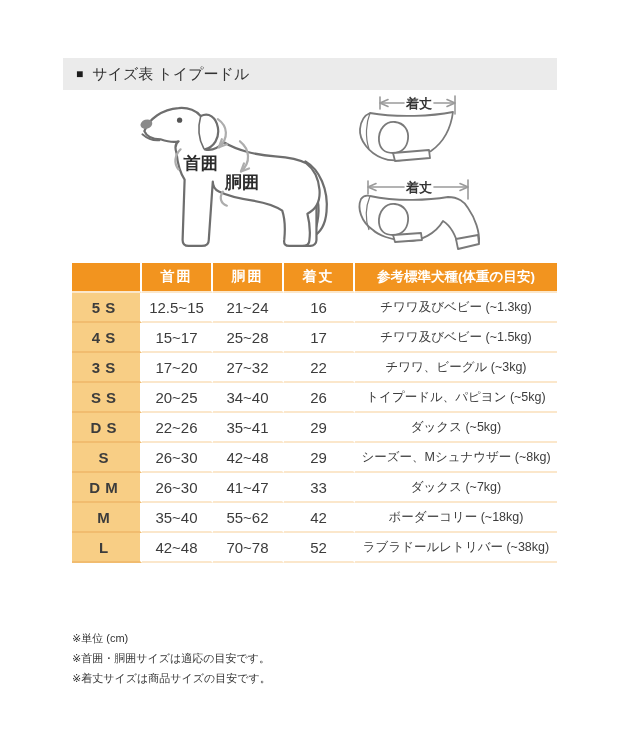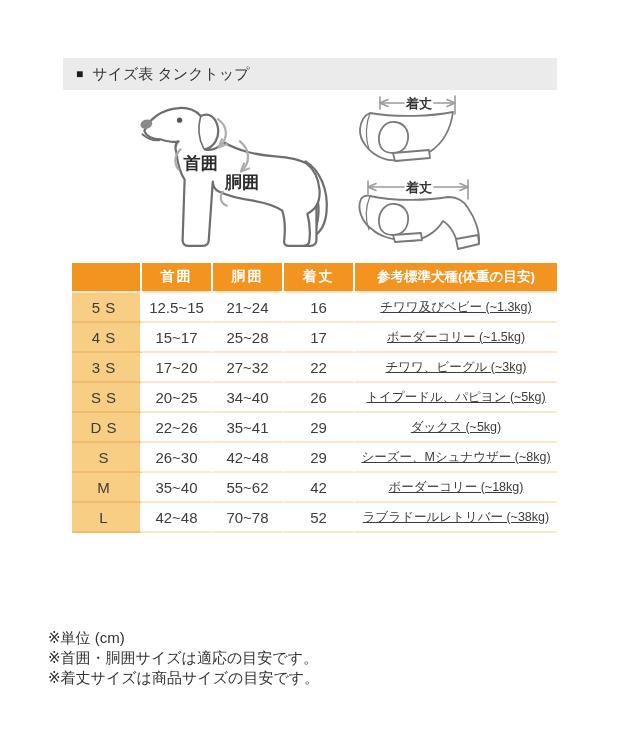--- a/index.html
+++ b/index.html
@@ -31,38 +31,38 @@
     border-right:2px solid #fff; border-bottom:2px solid var(--row_border,#fbe7cb);
     overflow:hidden; white-space:nowrap;
   }
   .size-table tr > *:last-child { border-right:none; }
   .size-table thead th {
     background:var(--header_orange,#f2941f); color:#fff; font-weight:bold;
     font-size:14px; letter-spacing:2px; border-bottom:2px solid var(--row_border,#fbe7cb);
   }
   .size-table thead th.col-breed-h { letter-spacing:0; font-size:13.5px;margin-top:36px; }
   .size-table tbody th.col-size {
-    background:var(--size_col,#f8ce85); color:#3c3c3c; font-weight:normal;
+    background:var(--size_col,#f8ce85); color:#3c3c3c; font-weight:bold;
     font-size:15px; letter-spacing:5px;
     border-bottom:2px solid var(--size_border,#f1bc6f);
   }
   .size-table tbody td { background:#fff; font-size:15px; color:#3c3c3c;text-align:center; }
-  .size-table tbody td.col-breed { font-size:12.5px;text-decoration:underline; }
-  
-  .notes { position:absolute; left:48px; top:628px; font-size:15px; color:#333; }
+  .size-table tbody td.col-breed { font-size:12.5px; }
+  
+  .notes { position:absolute; left:72px; top:628px; font-size:11px; color:#333; }
   .notes .note { line-height:20px; }
 </style>
 </head>
 <body>
 
 <div class="page">
 
   <div class="header-bar">
     <span class="bullet">■</span>
-    <span>サイズ表 タンクトップ</span>
+    <span>サイズ表 トイプードル</span>
   </div>
 
   <div class="illus">
 
     <svg class="dog-svg" viewBox="0 0 210 155">
       <g fill="#fff" stroke="#6e6e6e" stroke-width="2.2" stroke-linejoin="round" stroke-linecap="round">
 
         <path d="M 166,62 C 180,70 189,90 187,112 C 186,124 181,133 173,137 C 179,125 181,108 177,96 C 174,86 168,78 160,74 Z"></path>
 
         <rect x="158" y="100" width="19" height="46" rx="6"></rect>
@@ -163,21 +163,21 @@
           <td class="col-num">12.5~15</td>
           <td class="col-num">21~24</td>
           <td class="col-num">16</td>
           <td class="col-breed">チワワ及びベビー (~1.3kg)</td>
         </tr>
         <tr>
           <th class="col-size">4S</th>
           <td class="col-num">15~17</td>
           <td class="col-num">25~28</td>
           <td class="col-num">17</td>
-          <td class="col-breed">ボーダーコリー (~1.5kg)</td>
+          <td class="col-breed">チワワ及びベビー (~1.5kg)</td>
         </tr>
         <tr>
           <th class="col-size">3S</th>
           <td class="col-num">17~20</td>
           <td class="col-num">27~32</td>
           <td class="col-num">22</td>
           <td class="col-breed">チワワ、ビーグル (~3kg)</td>
         </tr>
         <tr>
           <th class="col-size">SS</th>
@@ -194,20 +194,27 @@
           <td class="col-breed">ダックス (~5kg)</td>
         </tr>
         <tr>
           <th class="col-size">S</th>
           <td class="col-num">26~30</td>
           <td class="col-num">42~48</td>
           <td class="col-num">29</td>
           <td class="col-breed">シーズー、Mシュナウザー (~8kg)</td>
         </tr>
         <tr>
+          <th class="col-size">DM</th>
+          <td class="col-num">26~30</td>
+          <td class="col-num">41~47</td>
+          <td class="col-num">33</td>
+          <td class="col-breed">ダックス (~7kg)</td>
+        </tr>
+        <tr>
           <th class="col-size">M</th>
           <td class="col-num">35~40</td>
           <td class="col-num">55~62</td>
           <td class="col-num">42</td>
           <td class="col-breed">ボーダーコリー (~18kg)</td>
         </tr>
         <tr>
           <th class="col-size">L</th>
           <td class="col-num">42~48</td>
           <td class="col-num">70~78</td>

